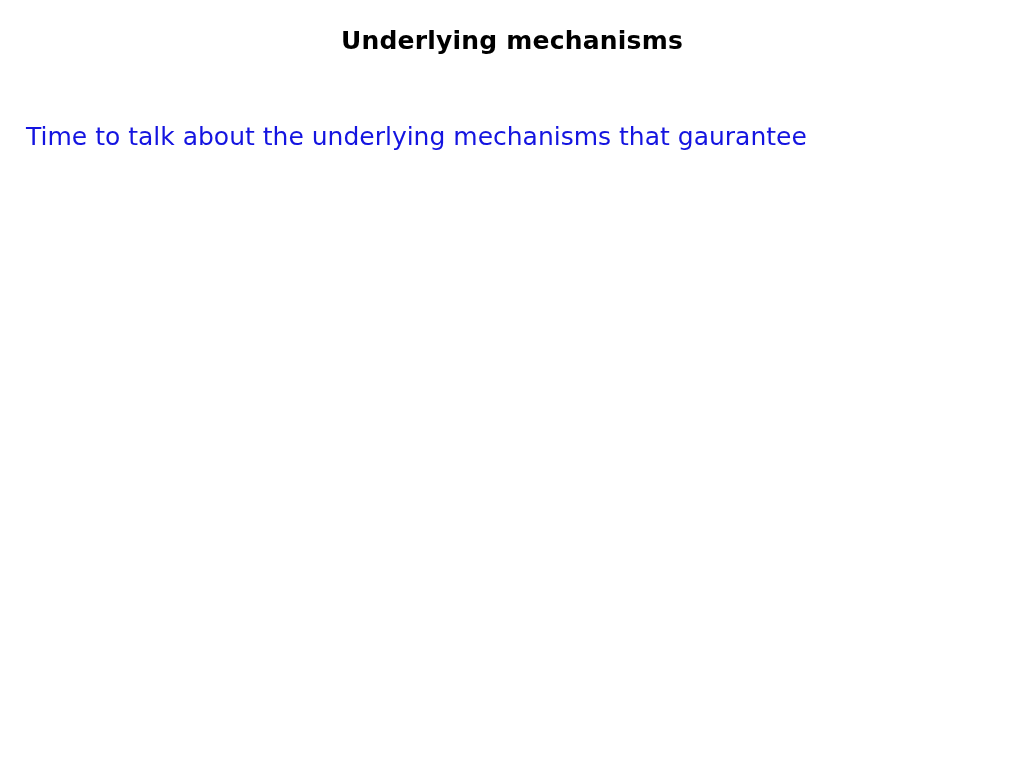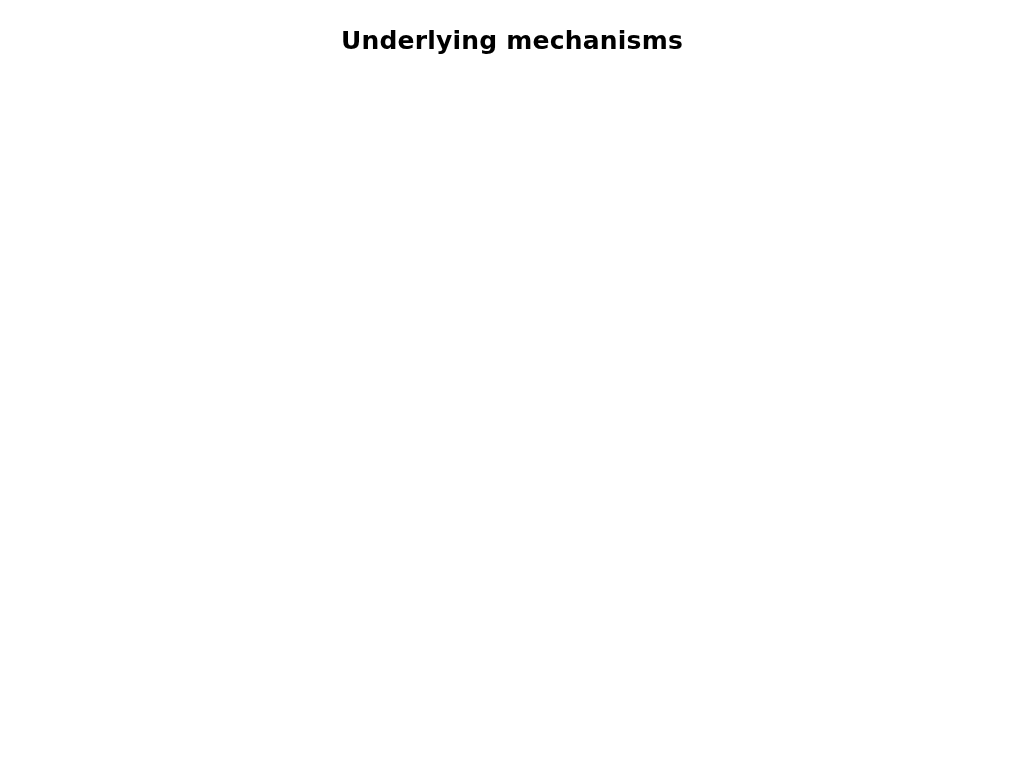--- a/index.html
+++ b/index.html
@@ -48,15 +48,16 @@
   }
 </style>
 </head>
 <body>
 
 <div class="slide">
 
   <div class="slide-title">Underlying mechanisms</div>
 
   <div class="slide-body">
+    <span class="body-line">Time to talk about the underlying mechanisms that gaurantee</span>
   </div>
 
 </div>
 
 </body></html>

